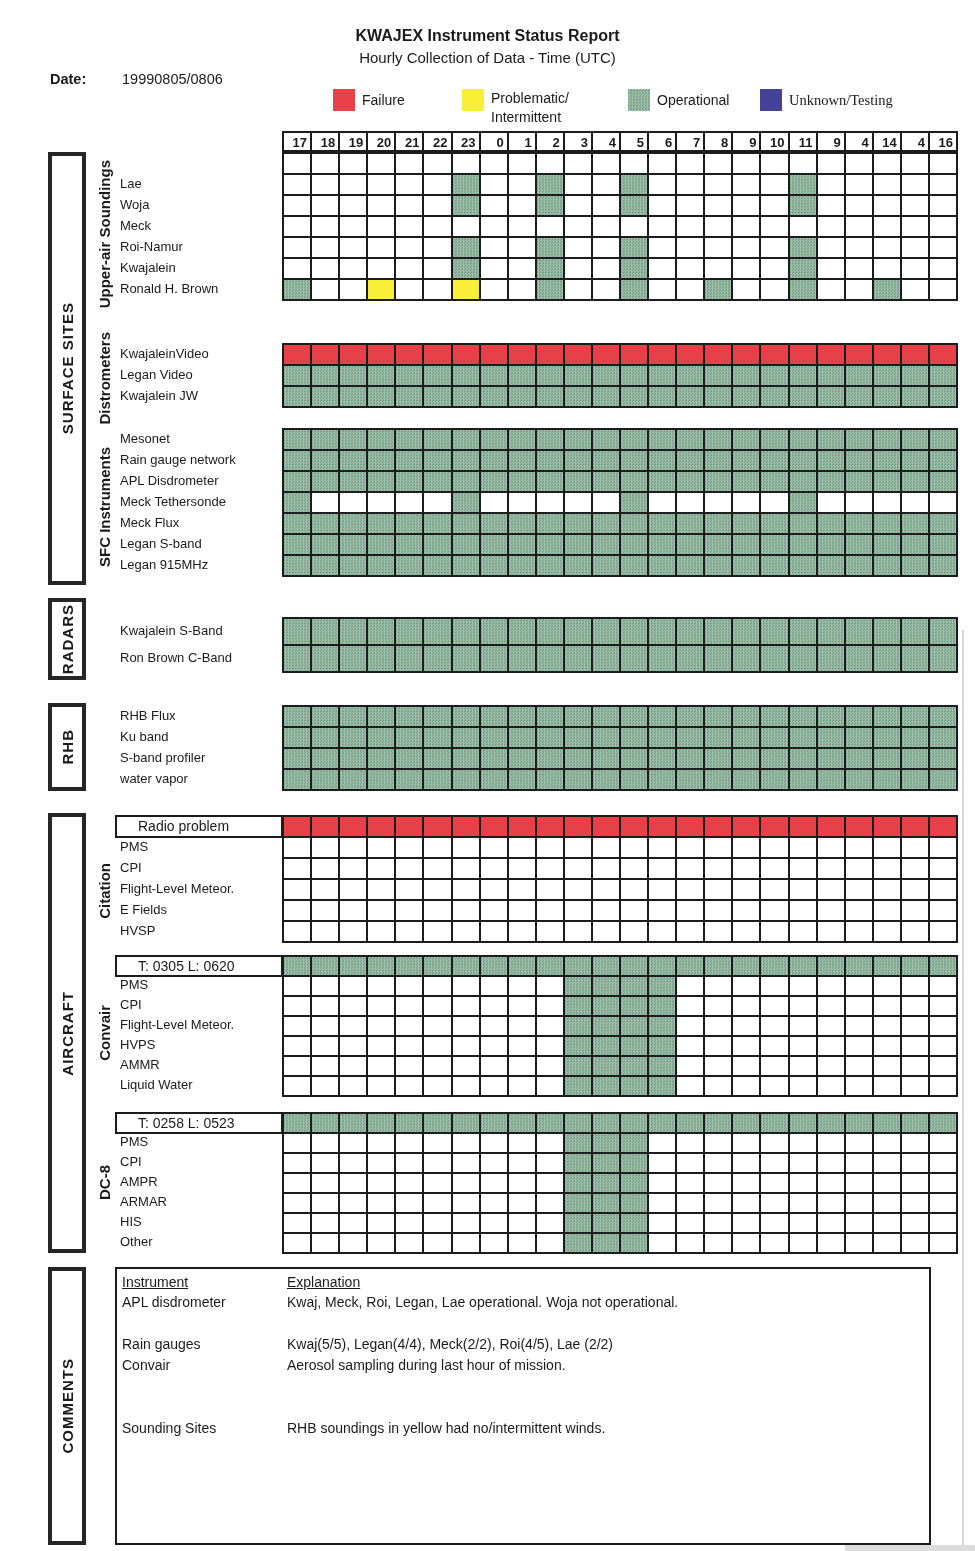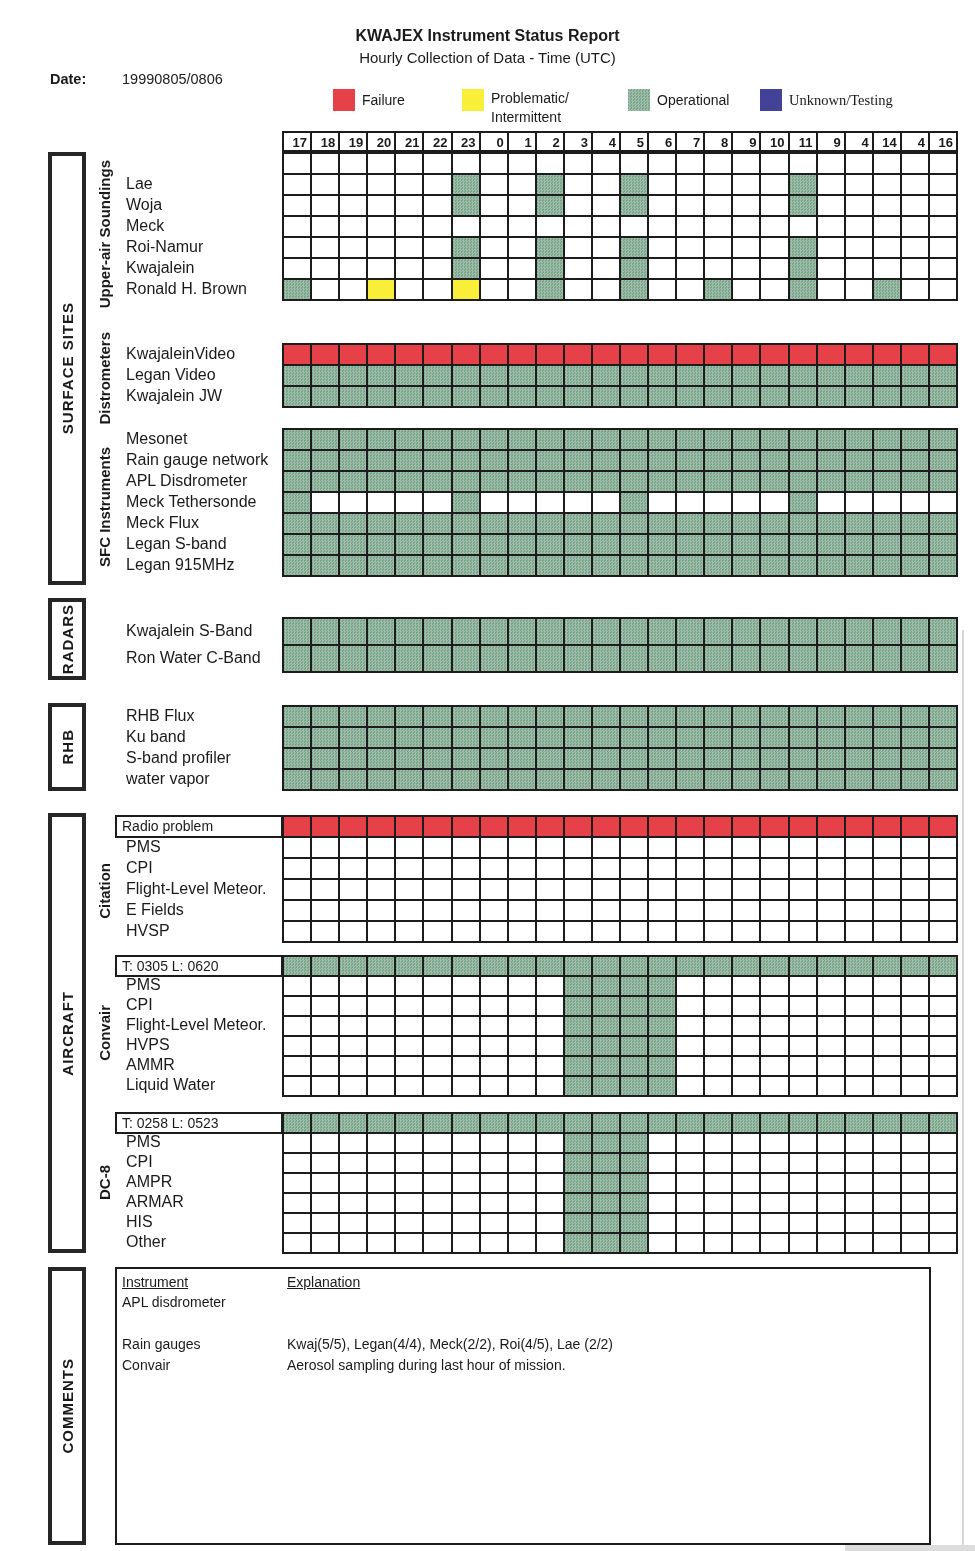--- a/index.html
+++ b/index.html
@@ -45,32 +45,32 @@
   #sec-soundings{top:152px;}
   #sec-distrometers{top:343px;}
   #sec-sfc{top:428px;}
   #sec-radars{top:617px;}
   #sec-rhb{top:705px;}
   #sec-citation{top:815px;}
   #sec-convair{top:955px;}
   #sec-dc8{top:1112px;}
 
   .labels{position:absolute;left:120px;top:0;}
-  .row-label{height:21px;line-height:21px;font-size:16px;white-space:nowrap;margin-left:6px;}
+  .row-label{height:21px;line-height:21px;font-size:13px;white-space:nowrap;}
   .statgrid{position:absolute;left:282px;top:0;width:676px;display:grid;grid-template-columns:repeat(24,1fr);border-top:2px solid #1c1c1c;border-left:2px solid #1c1c1c;box-sizing:border-box;background:#fff;}
   .cell{height:19px;border-right:2px solid #1c1c1c;border-bottom:2px solid #1c1c1c;background:#fff;}
   .cell.hour{font-size:13px;font-weight:bold;line-height:19px;text-align:right;padding-right:3px;box-sizing:border-box;}
   .op{background-color:#79a489;background-image:conic-gradient(rgba(255,255,255,.28) 25%,transparent 0 50%,rgba(255,255,255,.28) 0 75%,transparent 0);background-size:3px 3px;}
 
   #sec-radars .cell{height:25px;}
   #sec-radars .row-label{height:27px;line-height:27px;}
   #sec-convair .cell,#sec-dc8 .cell{height:18px;}
   #sec-convair .row-label,#sec-dc8 .row-label{height:20px;line-height:20px;}
 
-  .note-box{position:absolute;left:115px;top:0;width:168px;height:23px;box-sizing:border-box;border:2px solid #1c1c1c;background:#fff;font-size:14px;line-height:19px;padding-left:5px;white-space:nowrap;z-index:2;}
+  .note-box{position:absolute;left:115px;top:0;width:168px;height:23px;box-sizing:border-box;border:2px solid #1c1c1c;background:#fff;font-size:14px;line-height:19px;padding-left:21px;white-space:nowrap;z-index:2;}
   #sec-convair .note-box,#sec-dc8 .note-box{height:22px;line-height:18px;}
 
   
   .comments{position:absolute;left:115px;top:1267px;width:816px;height:278px;border:2px solid #1c1c1c;box-sizing:border-box;background:#fff;}
   .c-row{position:absolute;left:0;width:100%;font-size:14px;height:20px;}
   .c-instr{position:absolute;left:5px;white-space:nowrap;text-align:center;}
   .c-expl{position:absolute;left:170px;white-space:nowrap;}
   .r1{top:5px}.r2{top:25px}.r3{top:67px}.r4{top:88px}.r5{top:151px}.r6{top:173px}
   .uline{text-decoration:underline;}
 
@@ -607,21 +607,21 @@
         <div class="cell op"></div>
         <div class="cell op"></div>
         <div class="cell op"></div>
         <div class="cell op"></div>
         <div class="cell op"></div>
       </div>
     </div>
   <div class="section" id="sec-radars">
       <div class="labels">
         <div class="row-label">Kwajalein S-Band</div>
-        <div class="row-label">Ron Water C-Band</div>
+        <div class="row-label">Ron Brown C-Band</div>
       </div>
       <div class="statgrid">
         <div class="cell op"></div>
         <div class="cell op"></div>
         <div class="cell op"></div>
         <div class="cell op"></div>
         <div class="cell op"></div>
         <div class="cell op"></div>
         <div class="cell op"></div>
         <div class="cell op"></div>
@@ -1295,26 +1295,31 @@
       </div>
     </div>
 
   <div class="comments">
     <div class="c-row r1">
       <span class="c-instr uline">Instrument</span>
       <span class="c-expl uline">Explanation</span>
     </div>
     <div class="c-row r2">
       <span class="c-instr">APL disdrometer</span>
+      <span class="c-expl">Kwaj, Meck, Roi, Legan, Lae operational. Woja not operational.</span>
     </div>
     <div class="c-row r3">
       <span class="c-instr">Rain gauges</span>
       <span class="c-expl">Kwaj(5/5), Legan(4/4), Meck(2/2), Roi(4/5), Lae (2/2)</span>
     </div>
     <div class="c-row r4">
       <span class="c-instr">Convair</span>
       <span class="c-expl">Aerosol sampling during last hour of mission.</span>
     </div>
+    <div class="c-row r5">
+      <span class="c-instr">Sounding Sites</span>
+      <span class="c-expl">RHB soundings in yellow had no/intermittent winds.</span>
+    </div>
   </div>
 
   <div class="scan-edge-right"></div>
   <div class="scan-edge-bottom"></div>
 </div>
 
 </body></html>

